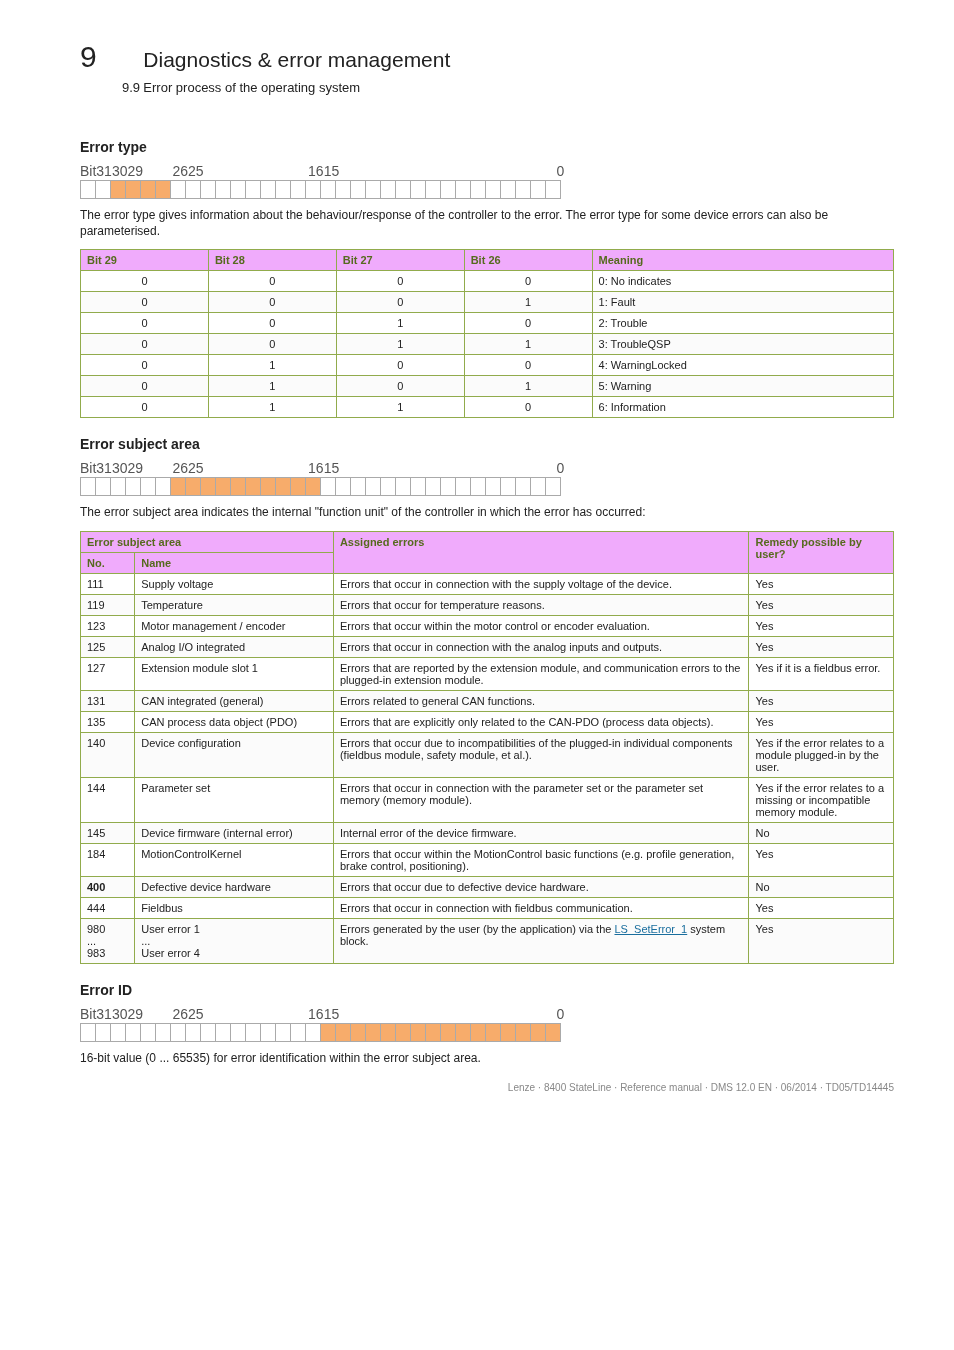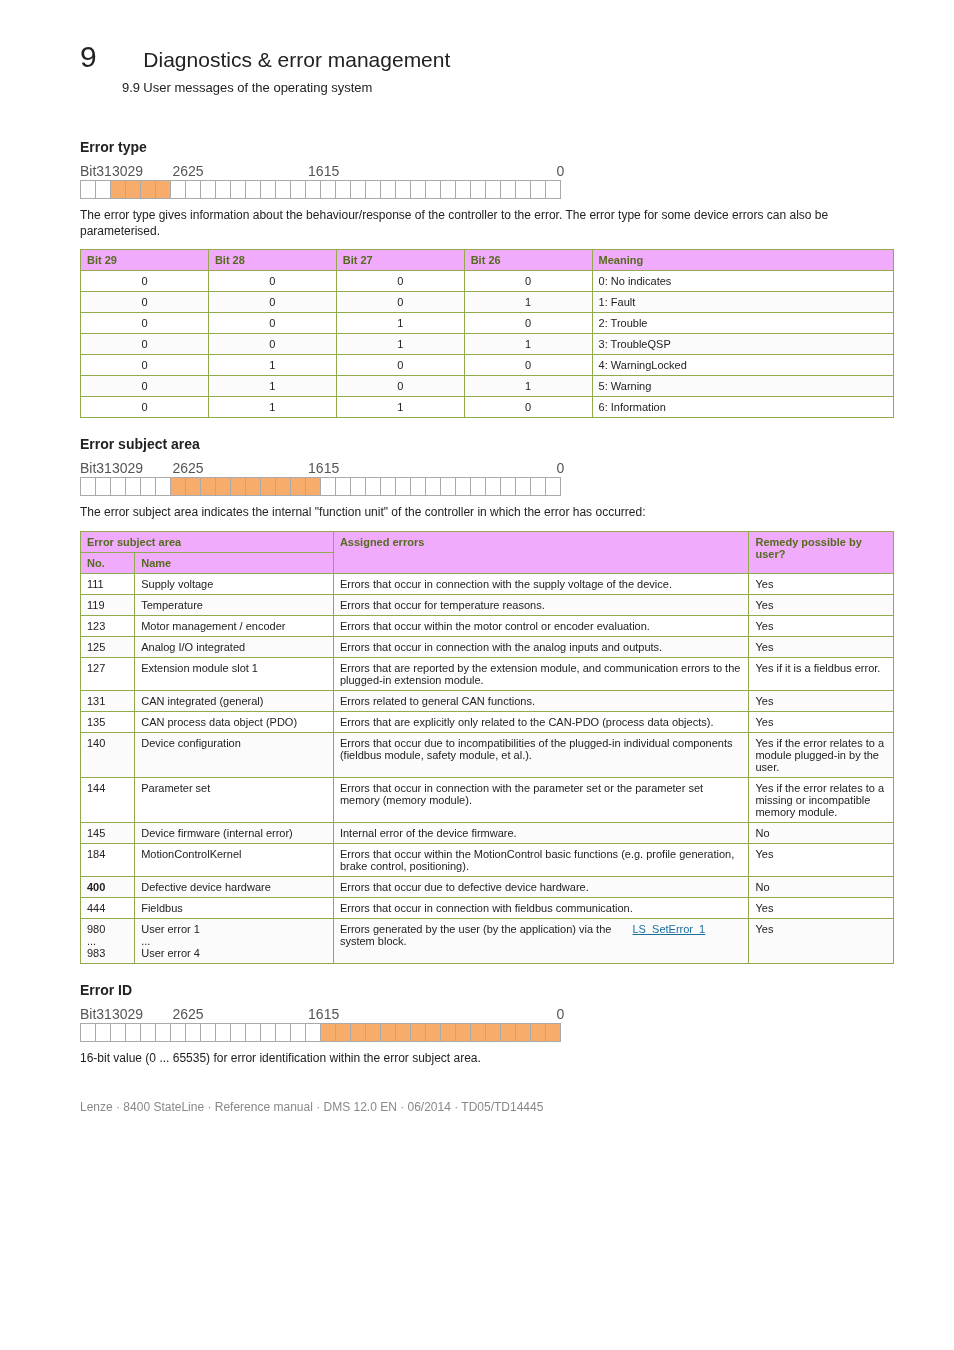--- a/index.html
+++ b/index.html
@@ -93,41 +93,40 @@
     background: #f0abfc;
     font-weight: bold;
     text-align: left;
     color: #566a1e;
   }
   table.doc tr:nth-child(even) td { background: #fbfbfb; }
 
   .lsfunc {
     color: #1a6e9e;
     text-decoration: underline;
-    margin-left: 18px;
   }
 
   .footer {
-    margin-top: 34px;
-    font-size: 12px;
+    margin-top: 16px;
+    font-size: 10px;
     color: #888;
     display: flex;
-    justify-content: flex-start;
+    justify-content: flex-end;
   }
 </style>
 </head>
 <body>
 
 <div class="page-head">
   <span class="chapnum">9</span>
   <span class="chaptitle">Diagnostics &amp; error management</span>
 </div>
 <div class="subhead-row">
   <span class="secnum">9.9</span>
-  <span class="sectitle">User messages of the operating system</span>
+  <span class="sectitle">Error process of the operating system</span>
 </div>
 
 <div class="dashline">_ _ _ _ _ _ _ _ _ _ _ _ _ _ _ _ _ _ _ _ _ _ _ _ _ _ _ _ _ _ _ _ _ _ _ _ _ _ _ _ _ _ _ _ _ _ _ _ _ _ _ _ _ _ _ _ _ _ _ _ _ _ _</div>
 
 <div class="block-heading">Error type</div>
 <div>
   <div class="bitbar-labels">
     <div class="seg" style="flex:0 0 30px">Bit31</div>
     <div class="seg" style="flex:0 0 15px">30</div>
     <div class="seg al-r" style="flex:0 0 15px">29</div>

